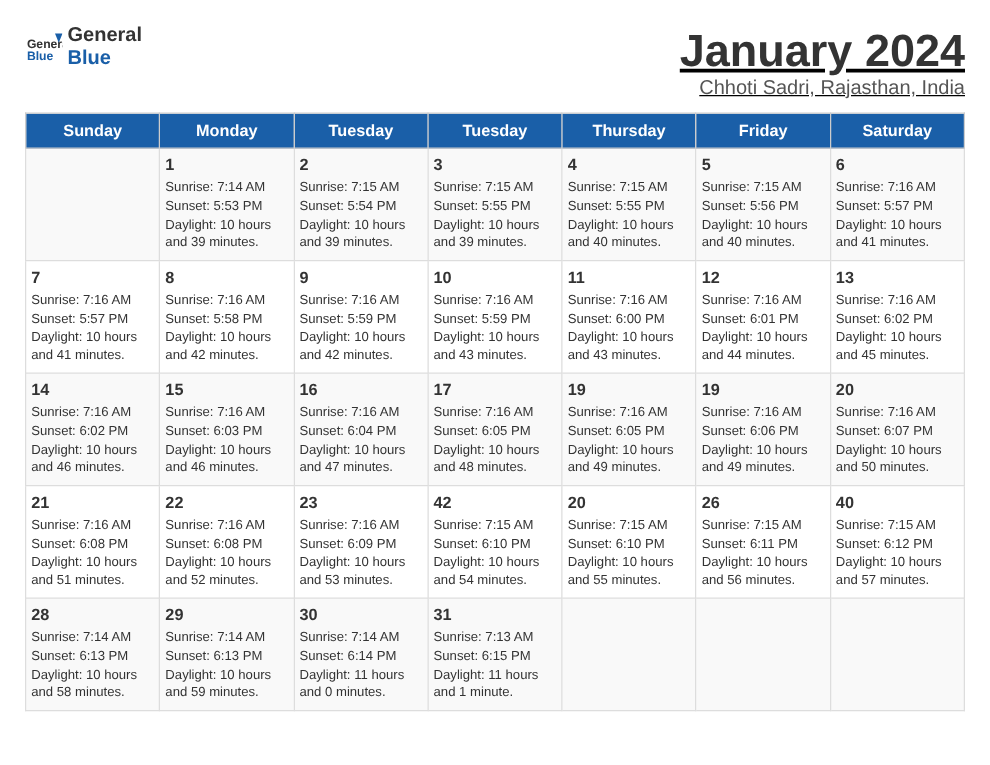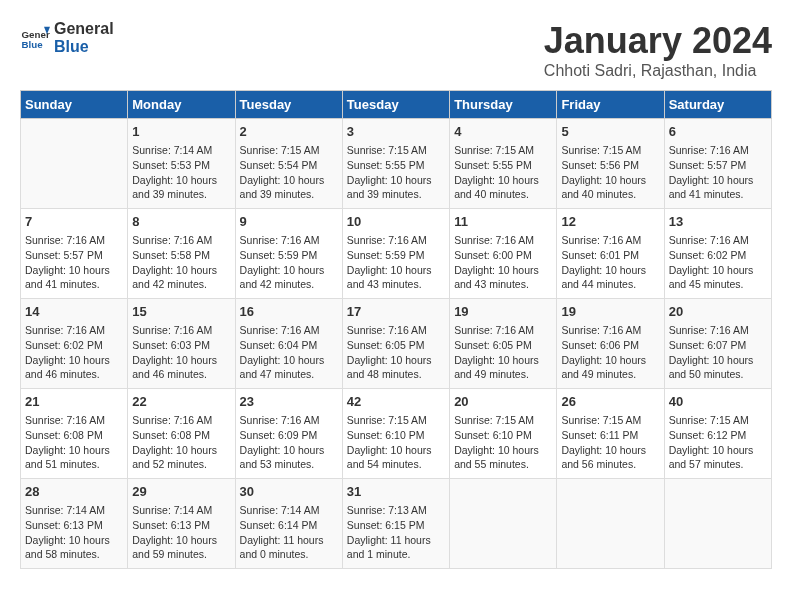--- a/index.html
+++ b/index.html
@@ -19,40 +19,42 @@
     .logo {
       display: flex;
       align-items: center;
     }
     .logo-icon {
       width: 30px;
       height: 30px;
       margin-right: 4px;
     }
     .title-block {
+      text-align: right;
+      text-decoration: underline;
     }
     .month-title {
       font-size: 36px;
       font-weight: bold;
       color: #333;
     }
     .subtitle {
       font-size: 16px;
       color: #555;
     }
     table {
       width: 100%;
       border-collapse: collapse;
       font-size: 11px;
     }
     thead tr th {
       background-color: #1a5fa8;
       color: #fff;
       padding: 6px 4px;
-      text-align: left;
+      text-align: center;
       font-size: 13px;
       border: 1px solid #ccc;
     }
     tbody tr td {
       vertical-align: top;
       padding: 4px 4px;
       border: 1px solid #ddd;
       min-height: 80px;
       height: 90px;
       color: #333;

